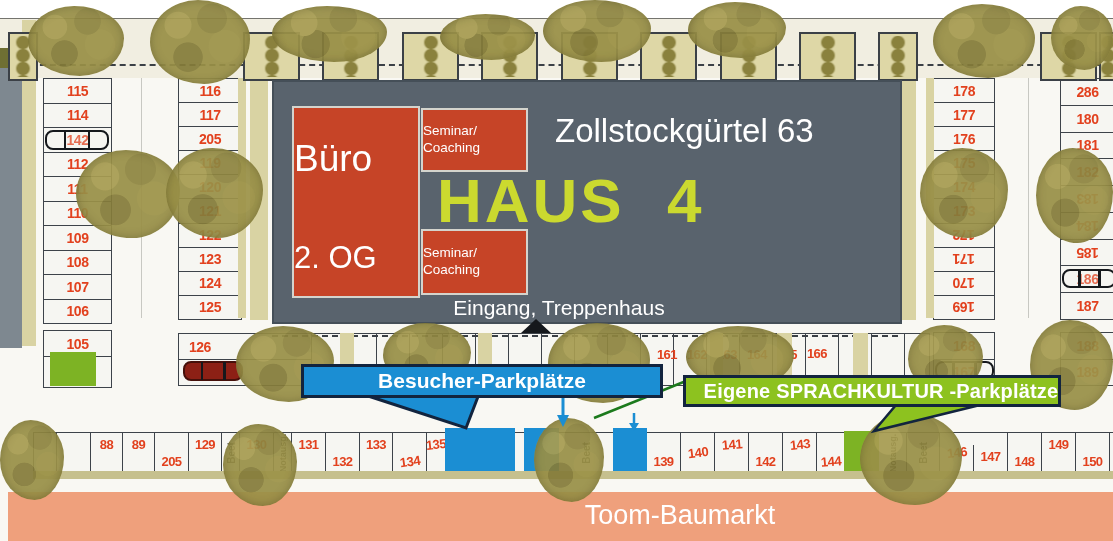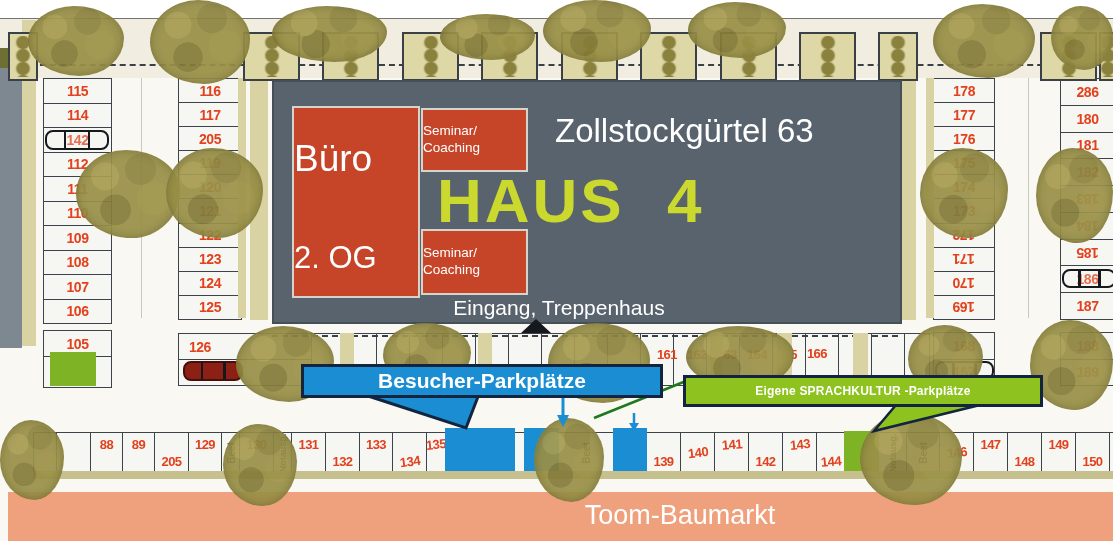--- a/index.html
+++ b/index.html
@@ -75,21 +75,21 @@
   .street{position:absolute;left:281px;top:30px;color:#fff;font-size:33px;white-space:nowrap;}
   .haus{position:absolute;left:163px;top:88px;color:var(--c-haus,#cbd92f);font-size:62px;
         font-weight:700;letter-spacing:3px;word-spacing:22px;white-space:nowrap;line-height:1;}
   .entr{position:absolute;left:120px;width:330px;bottom:2px;text-align:center;color:#fff;font-size:21px;}
 
   .callout{position:absolute;border:3px solid var(--c-navy,#12243e);color:#fff;font-weight:700;
            display:flex;align-items:center;justify-content:center;z-index:6;white-space:nowrap;}
   .callout.visitor{left:301px;top:364px;width:356px;height:28px;background:var(--c-blue,#1b8ed3);
                    font-size:21px;}
   .callout.own{left:683px;top:375px;width:354px;height:26px;background:var(--c-green,#8dc21f);
-               font-size:12px;letter-spacing:.2px;}
+               font-size:20px;letter-spacing:.2px;padding-left:18px;}
 
   .svgo{position:absolute;left:0;top:0;z-index:5;pointer-events:none;}
 
   .storebar{position:absolute;left:8px;top:492px;width:1105px;height:49px;
             background:var(--c-salmon,#efa07c);z-index:3;}
   .storebar .lbl{position:absolute;left:472px;width:400px;top:8px;text-align:center;color:#fff;
                  font-size:27px;}
 
   .car{position:absolute;border:2.5px solid #15181c;border-radius:8px;
        background:rgba(245,245,240,.25);z-index:3;}
@@ -347,21 +347,21 @@
         </div>
         <div class="bcell" style="width: 27px;">
           <span class="vlabel" style="font-size: 9px;">Notausg.</span>
         </div>
         <div class="bcell" style="width: 32px;">
           <span class="vlabel">Beet</span>
         </div>
         <div class="bcell" style="width: 33px;">
           <span class="bnum mid" style="transform: translateX(-50%) rotate(-6deg);">146</span>
         </div>
-        <div class="bcell" style="width: 33px;">
+        <div class="bcell" style="width: 33px; margin-top: 12px;">
           <span class="bnum high">147</span>
         </div>
         <div class="bcell" style="width: 33px;">
           <span class="bnum low">148</span>
         </div>
         <div class="bcell" style="width: 33px;">
           <span class="bnum high">149</span>
         </div>
         <div class="bcell" style="width: 33px;">
           <span class="bnum low">150</span>

